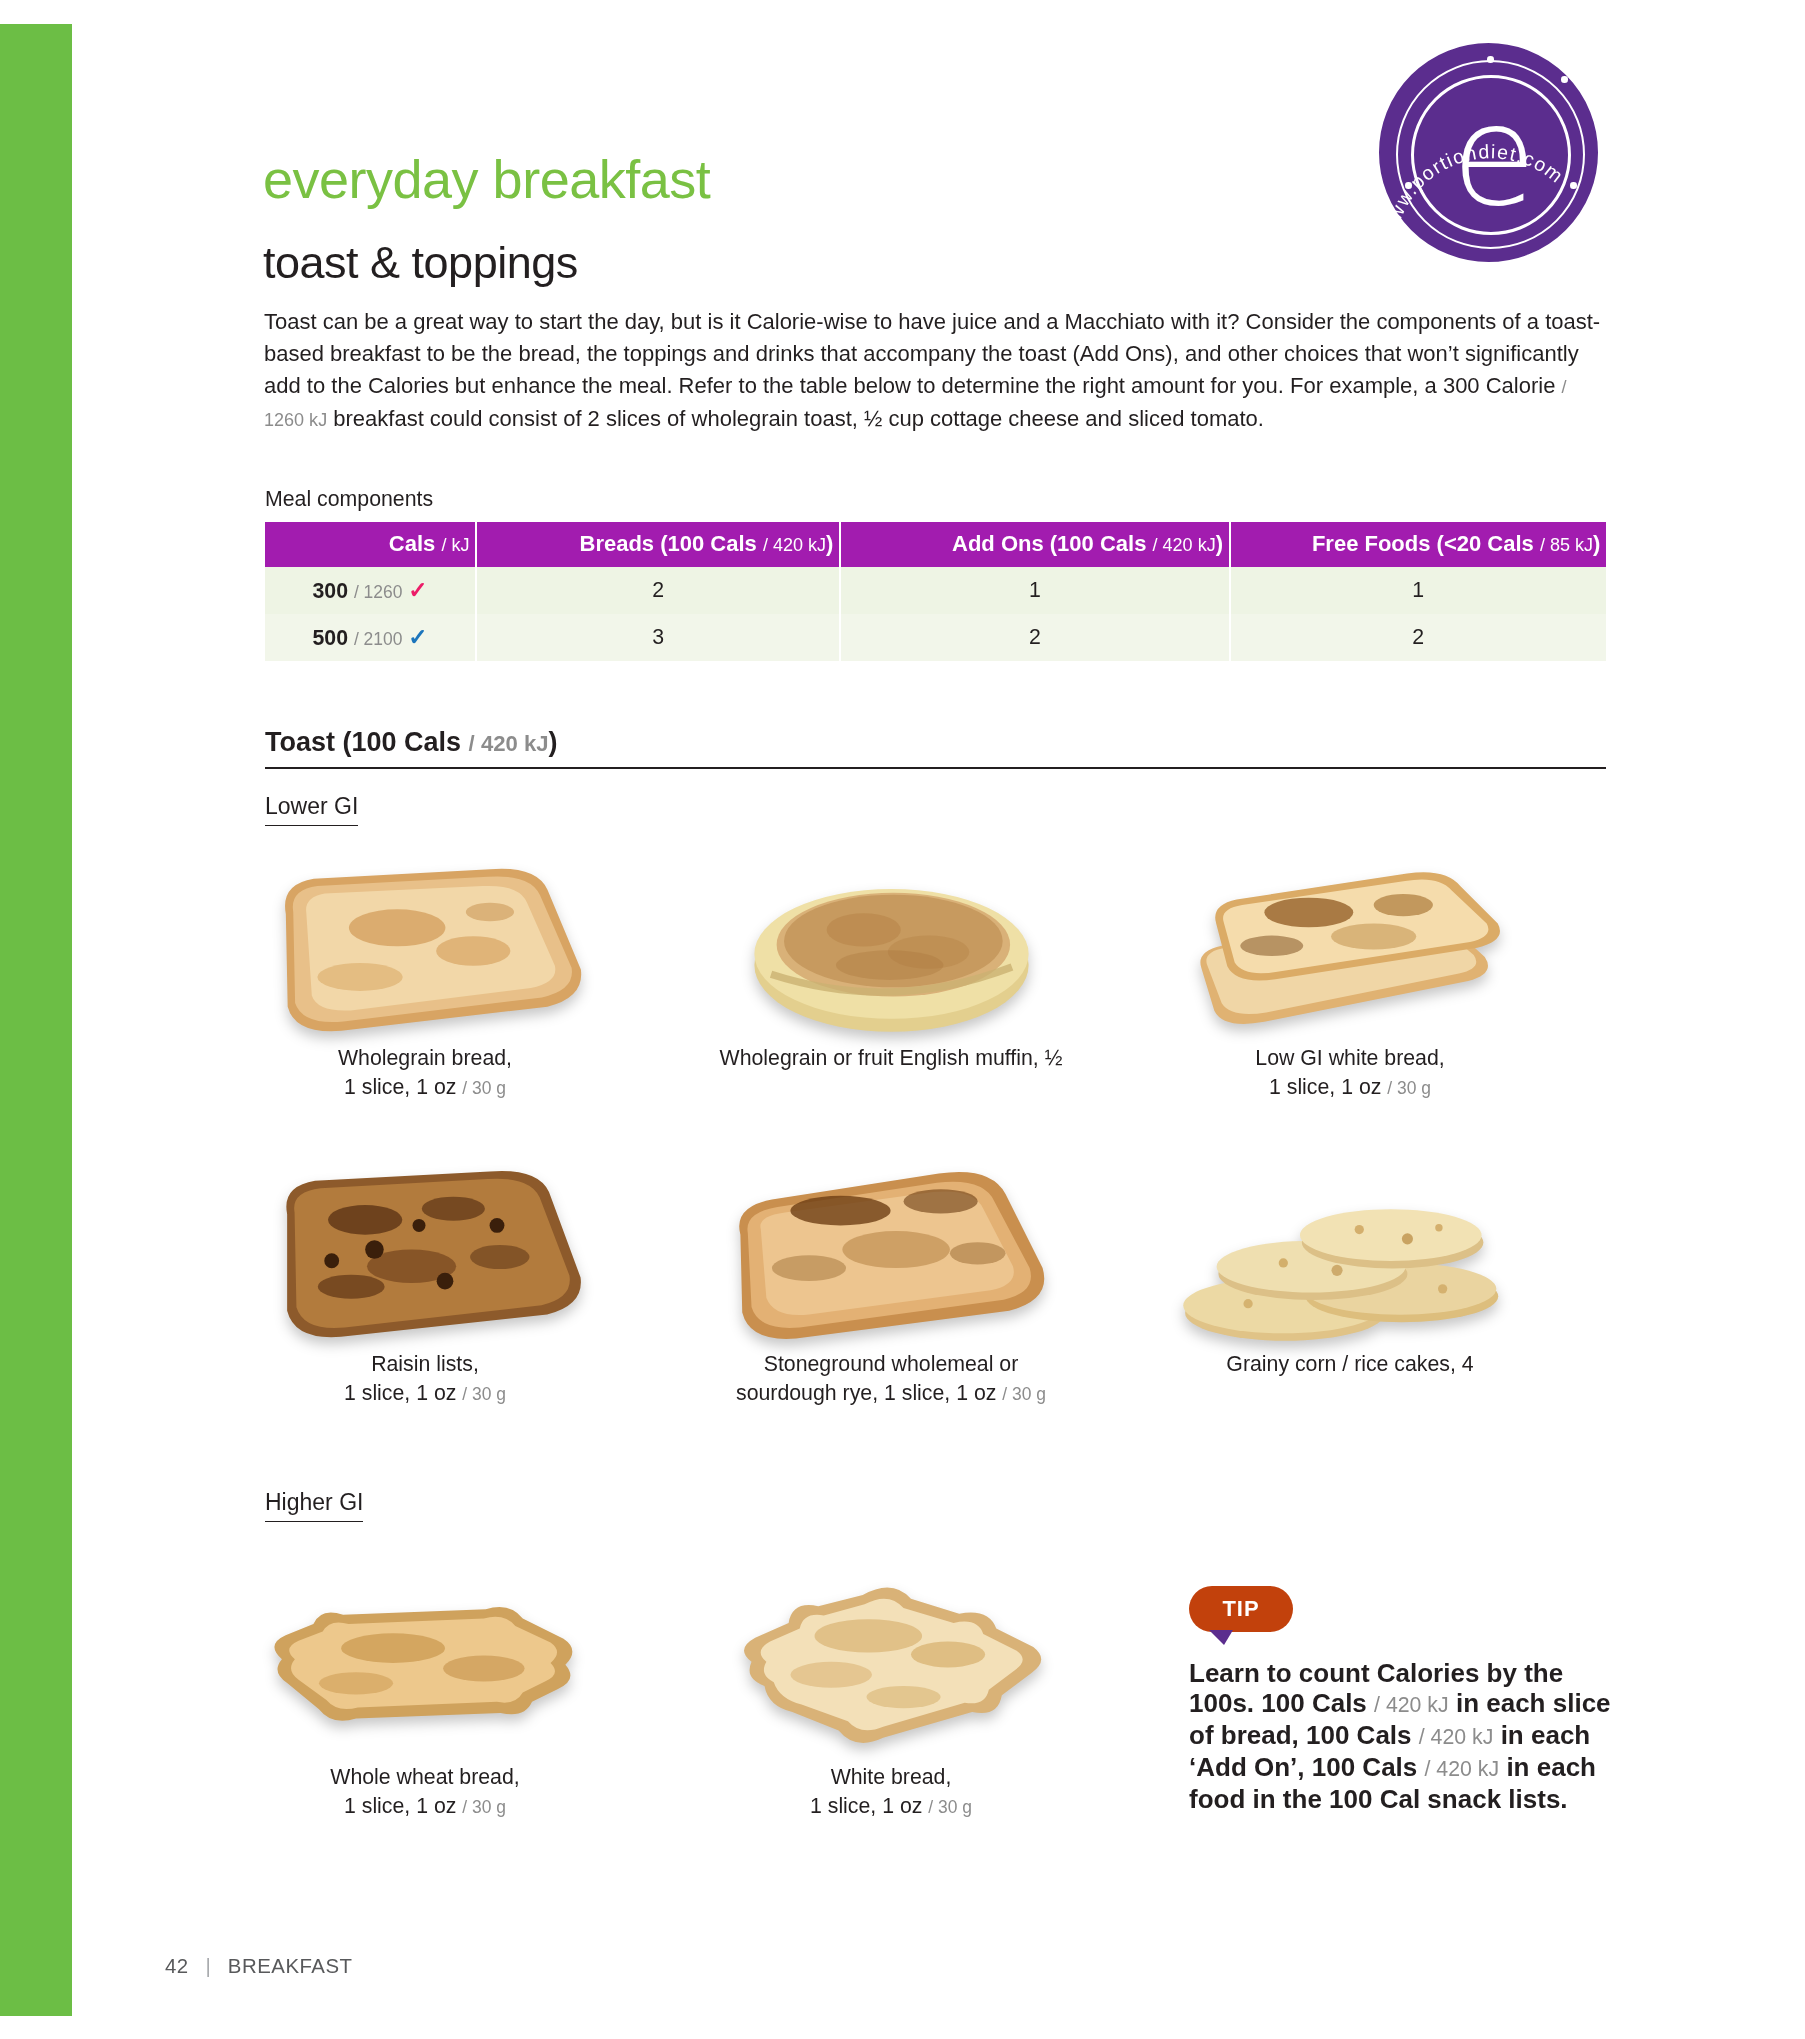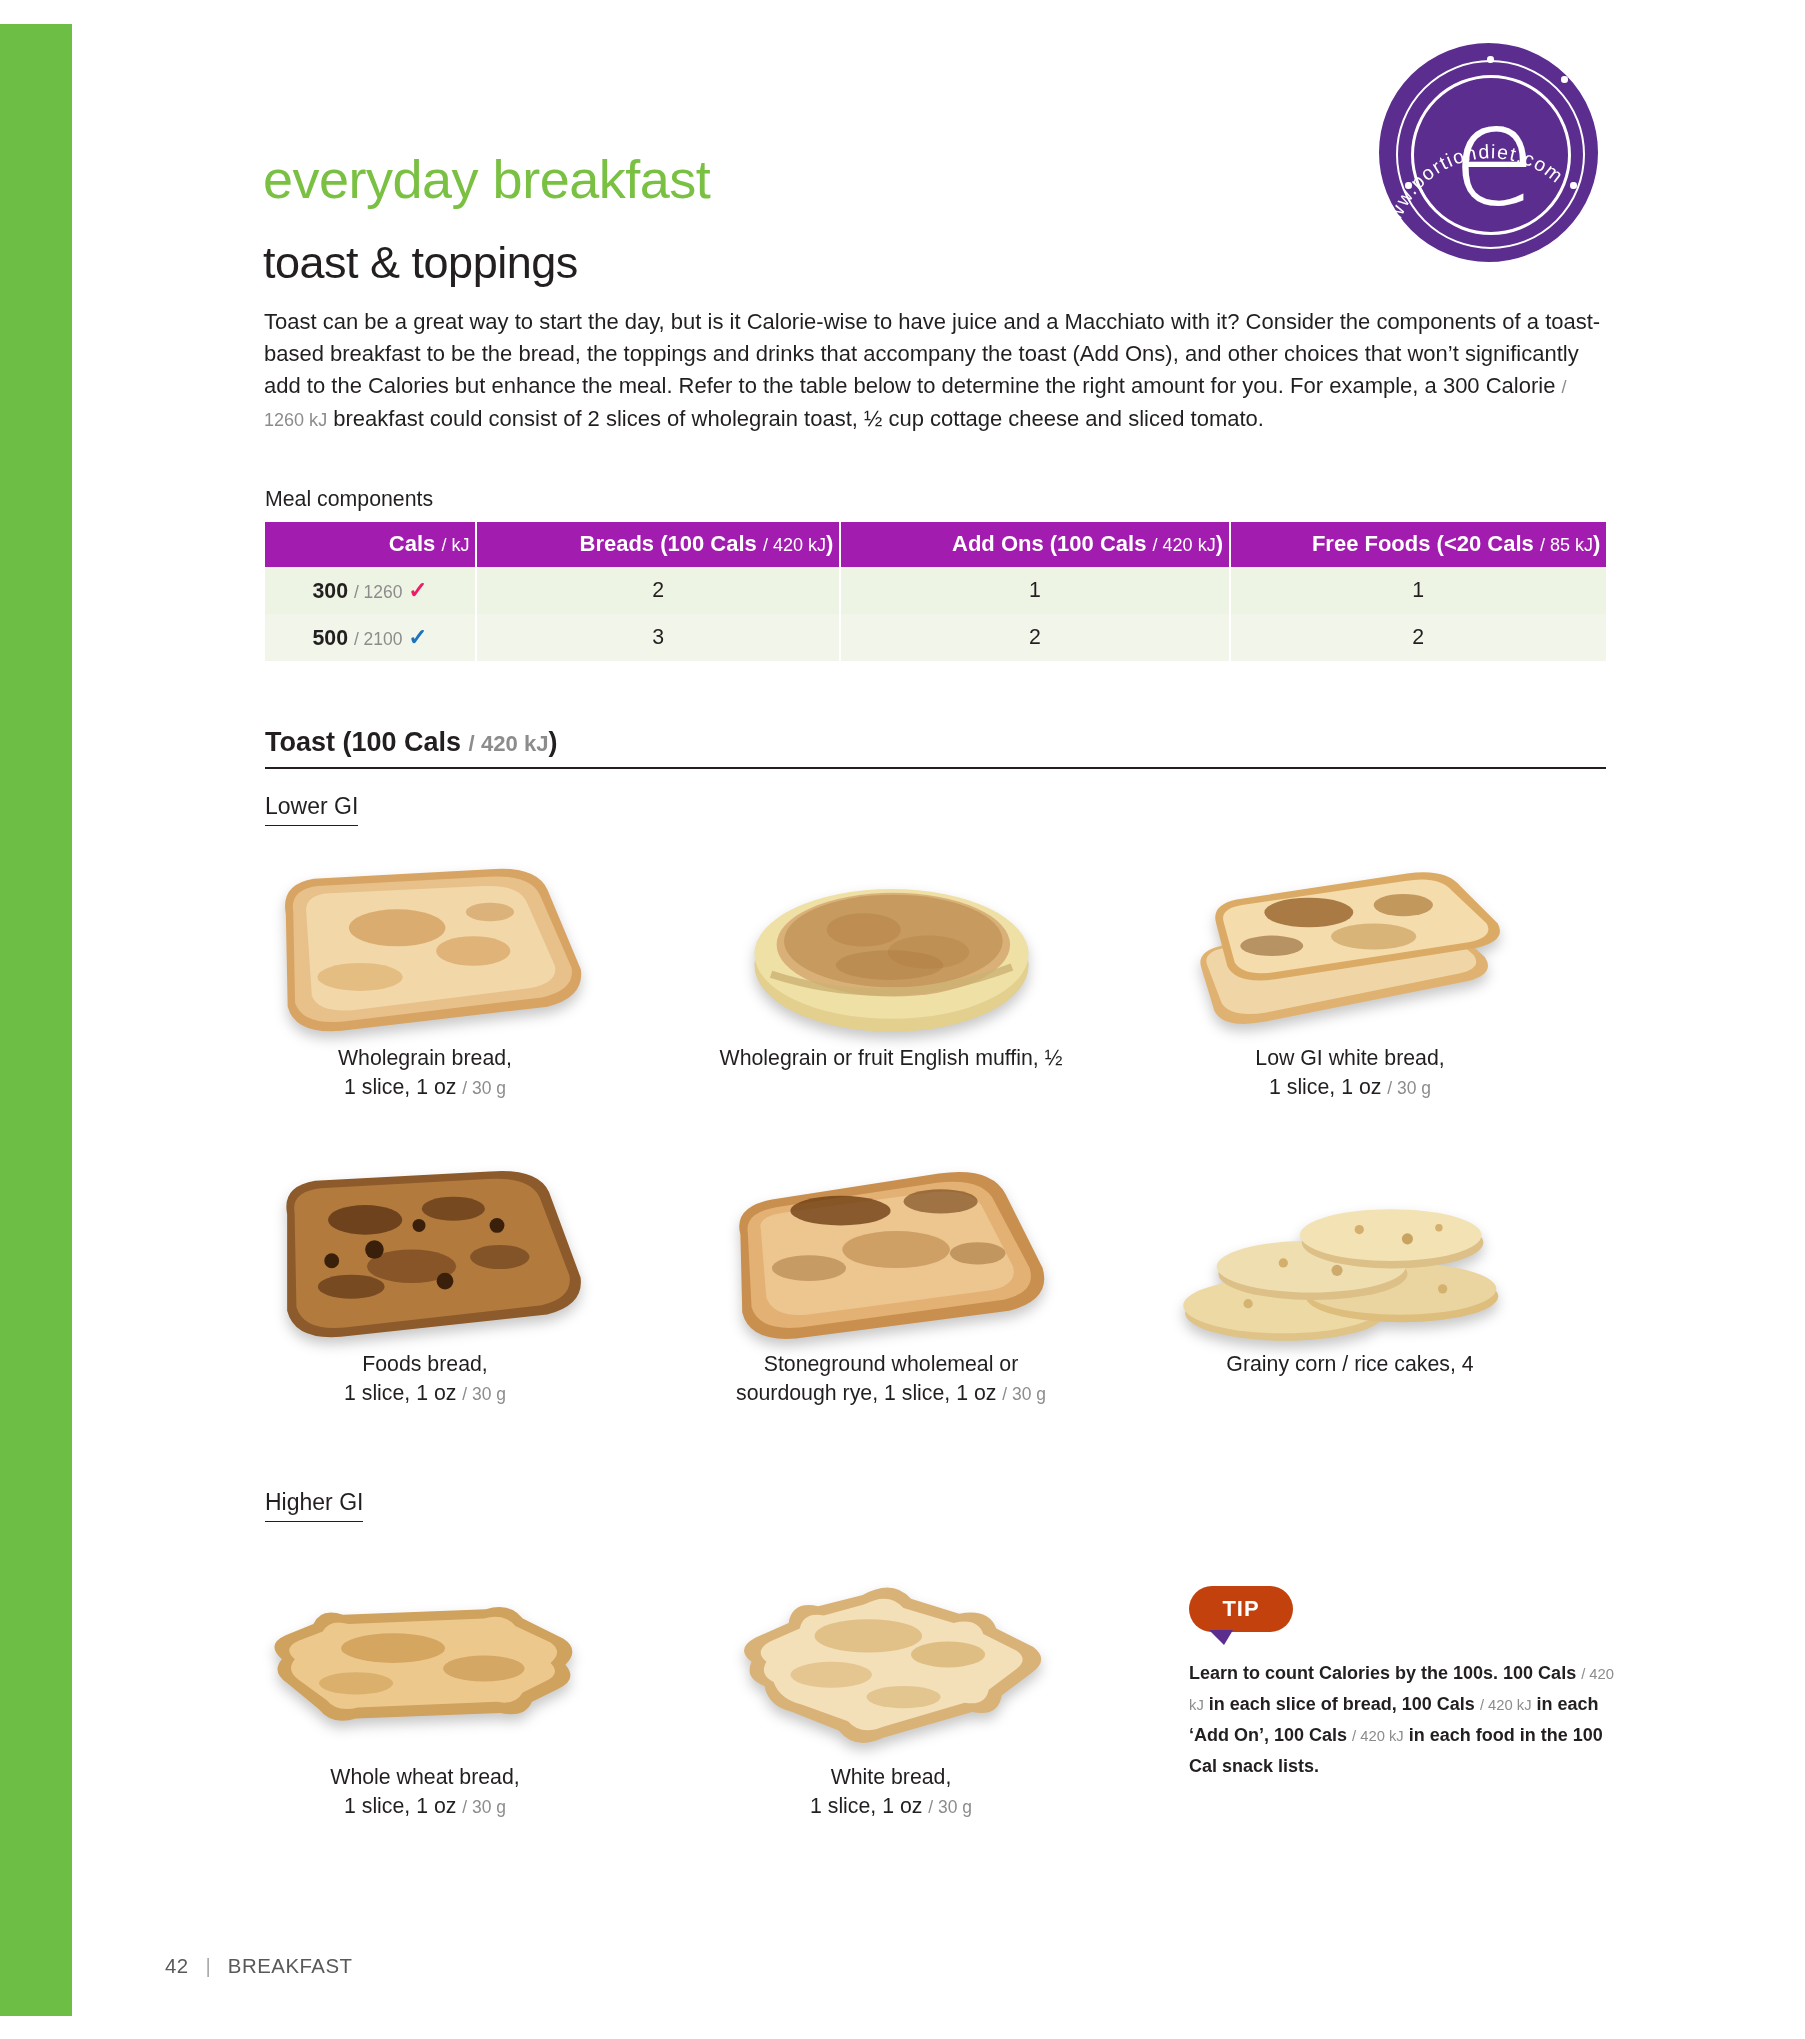--- a/index.html
+++ b/index.html
@@ -211,21 +211,21 @@
     position: absolute;
     left: 20.4px; bottom: -13px;
     border-left: 15px solid transparent;
     border-right: 9.3px solid transparent;
     border-top: 15px solid #5b2d8e;
   }
   .tip-text {
     position: absolute;
     left: 1189px; top: 1658px;
     width: 436px;
-    font-size: 18px;
+    font-size: 26px;
     line-height: 30px;
     font-weight: 700;
   }
   .tip-text .kj { font-weight: 400; }
 
   
   .footer {
     position: absolute;
     left: 165px; top: 1955px;
     font-size: 20.4px;
@@ -375,21 +375,21 @@
         <ellipse cx="255" cy="100" rx="32" ry="13" fill="#5d3415" opacity="0.55"></ellipse>
         <ellipse cx="95" cy="132" rx="36" ry="13" fill="#51290f" opacity="0.6"></ellipse>
         <circle cx="120" cy="92" r="10" fill="#3a1f0b"></circle>
         <circle cx="196" cy="126" r="9" fill="#3a1f0b"></circle>
         <circle cx="252" cy="66" r="8" fill="#3a1f0b"></circle>
         <circle cx="74" cy="104" r="8" fill="#3a1f0b"></circle>
         <circle cx="168" cy="66" r="7" fill="#3a1f0b"></circle>
       </svg>
     </div>
     <div class="caption">
-      <div>Foods bread,</div>
+      <div>Raisin lists,</div>
       <div><span>1 slice, 1 oz </span><span class="kj">/ 30 g</span></div>
     </div>
   </div>
 
   <div class="food" style="left:696px; top:1155px;">
     <div class="imgbox">
       <svg class="shadow" width="343" height="186" viewBox="0 0 370 200">
         <path d="M22 76 Q14 46 56 38 L236 10 Q292 2 308 32 L348 112 Q358 146 312 158 L82 188 Q32 192 24 160 Z" fill="#c98f4e"></path>
         <path d="M30 74 Q26 52 62 46 L234 20 Q284 14 296 40 L334 112 Q342 138 306 146 L86 176 Q42 180 34 154 Z" fill="#e3b174"></path>
         <path d="M44 70 Q40 56 70 52 L230 30 Q274 26 284 48 L316 110 Q322 130 292 136 L96 162 Q58 166 50 144 Z" fill="#edc58f"></path>

